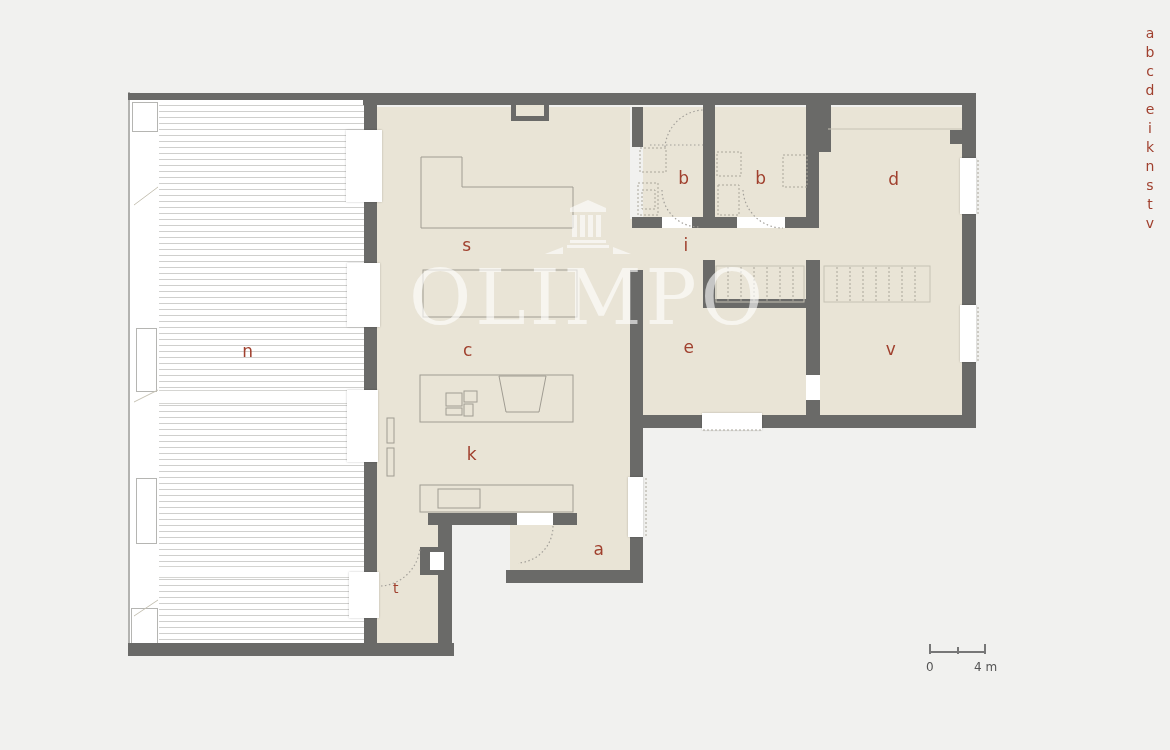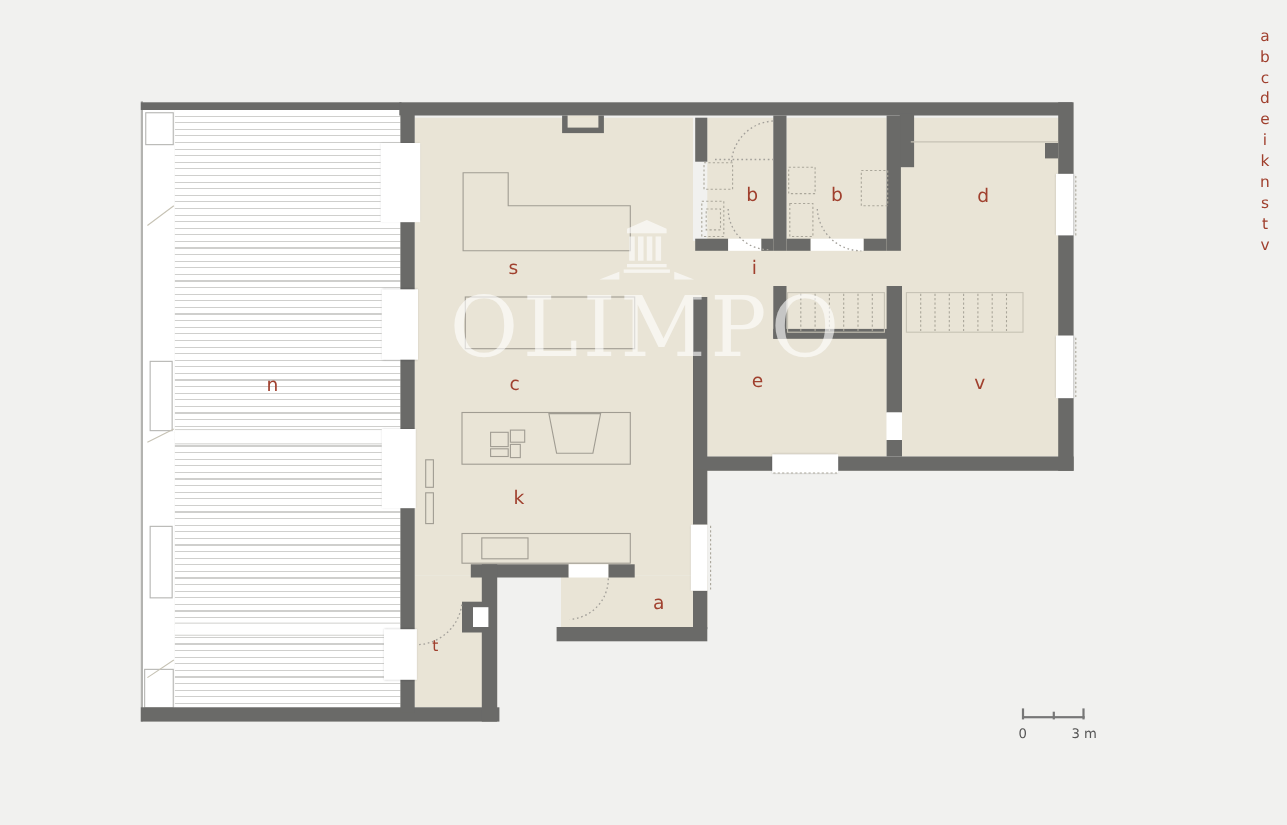--- a/index.html
+++ b/index.html
@@ -210,16 +210,16 @@
     <span>t</span>
     <span>v</span>
   </div>
 
   <div class="scalebar">
     <div class="sb-line" style="left:10px;top:11px;width:56px;height:2px"></div>
     <div class="sb-line" style="left:9px;top:4px;width:2px;height:10px"></div>
     <div class="sb-line" style="left:37px;top:7px;width:2px;height:7px"></div>
     <div class="sb-line" style="left:64px;top:4px;width:2px;height:10px"></div>
     <span class="sb-lab" style="left:6px">0</span>
-    <span class="sb-lab" style="left:54px">3 m</span>
+    <span class="sb-lab" style="left:54px">4 m</span>
   </div>
 
 </div>
 
 </body></html>

